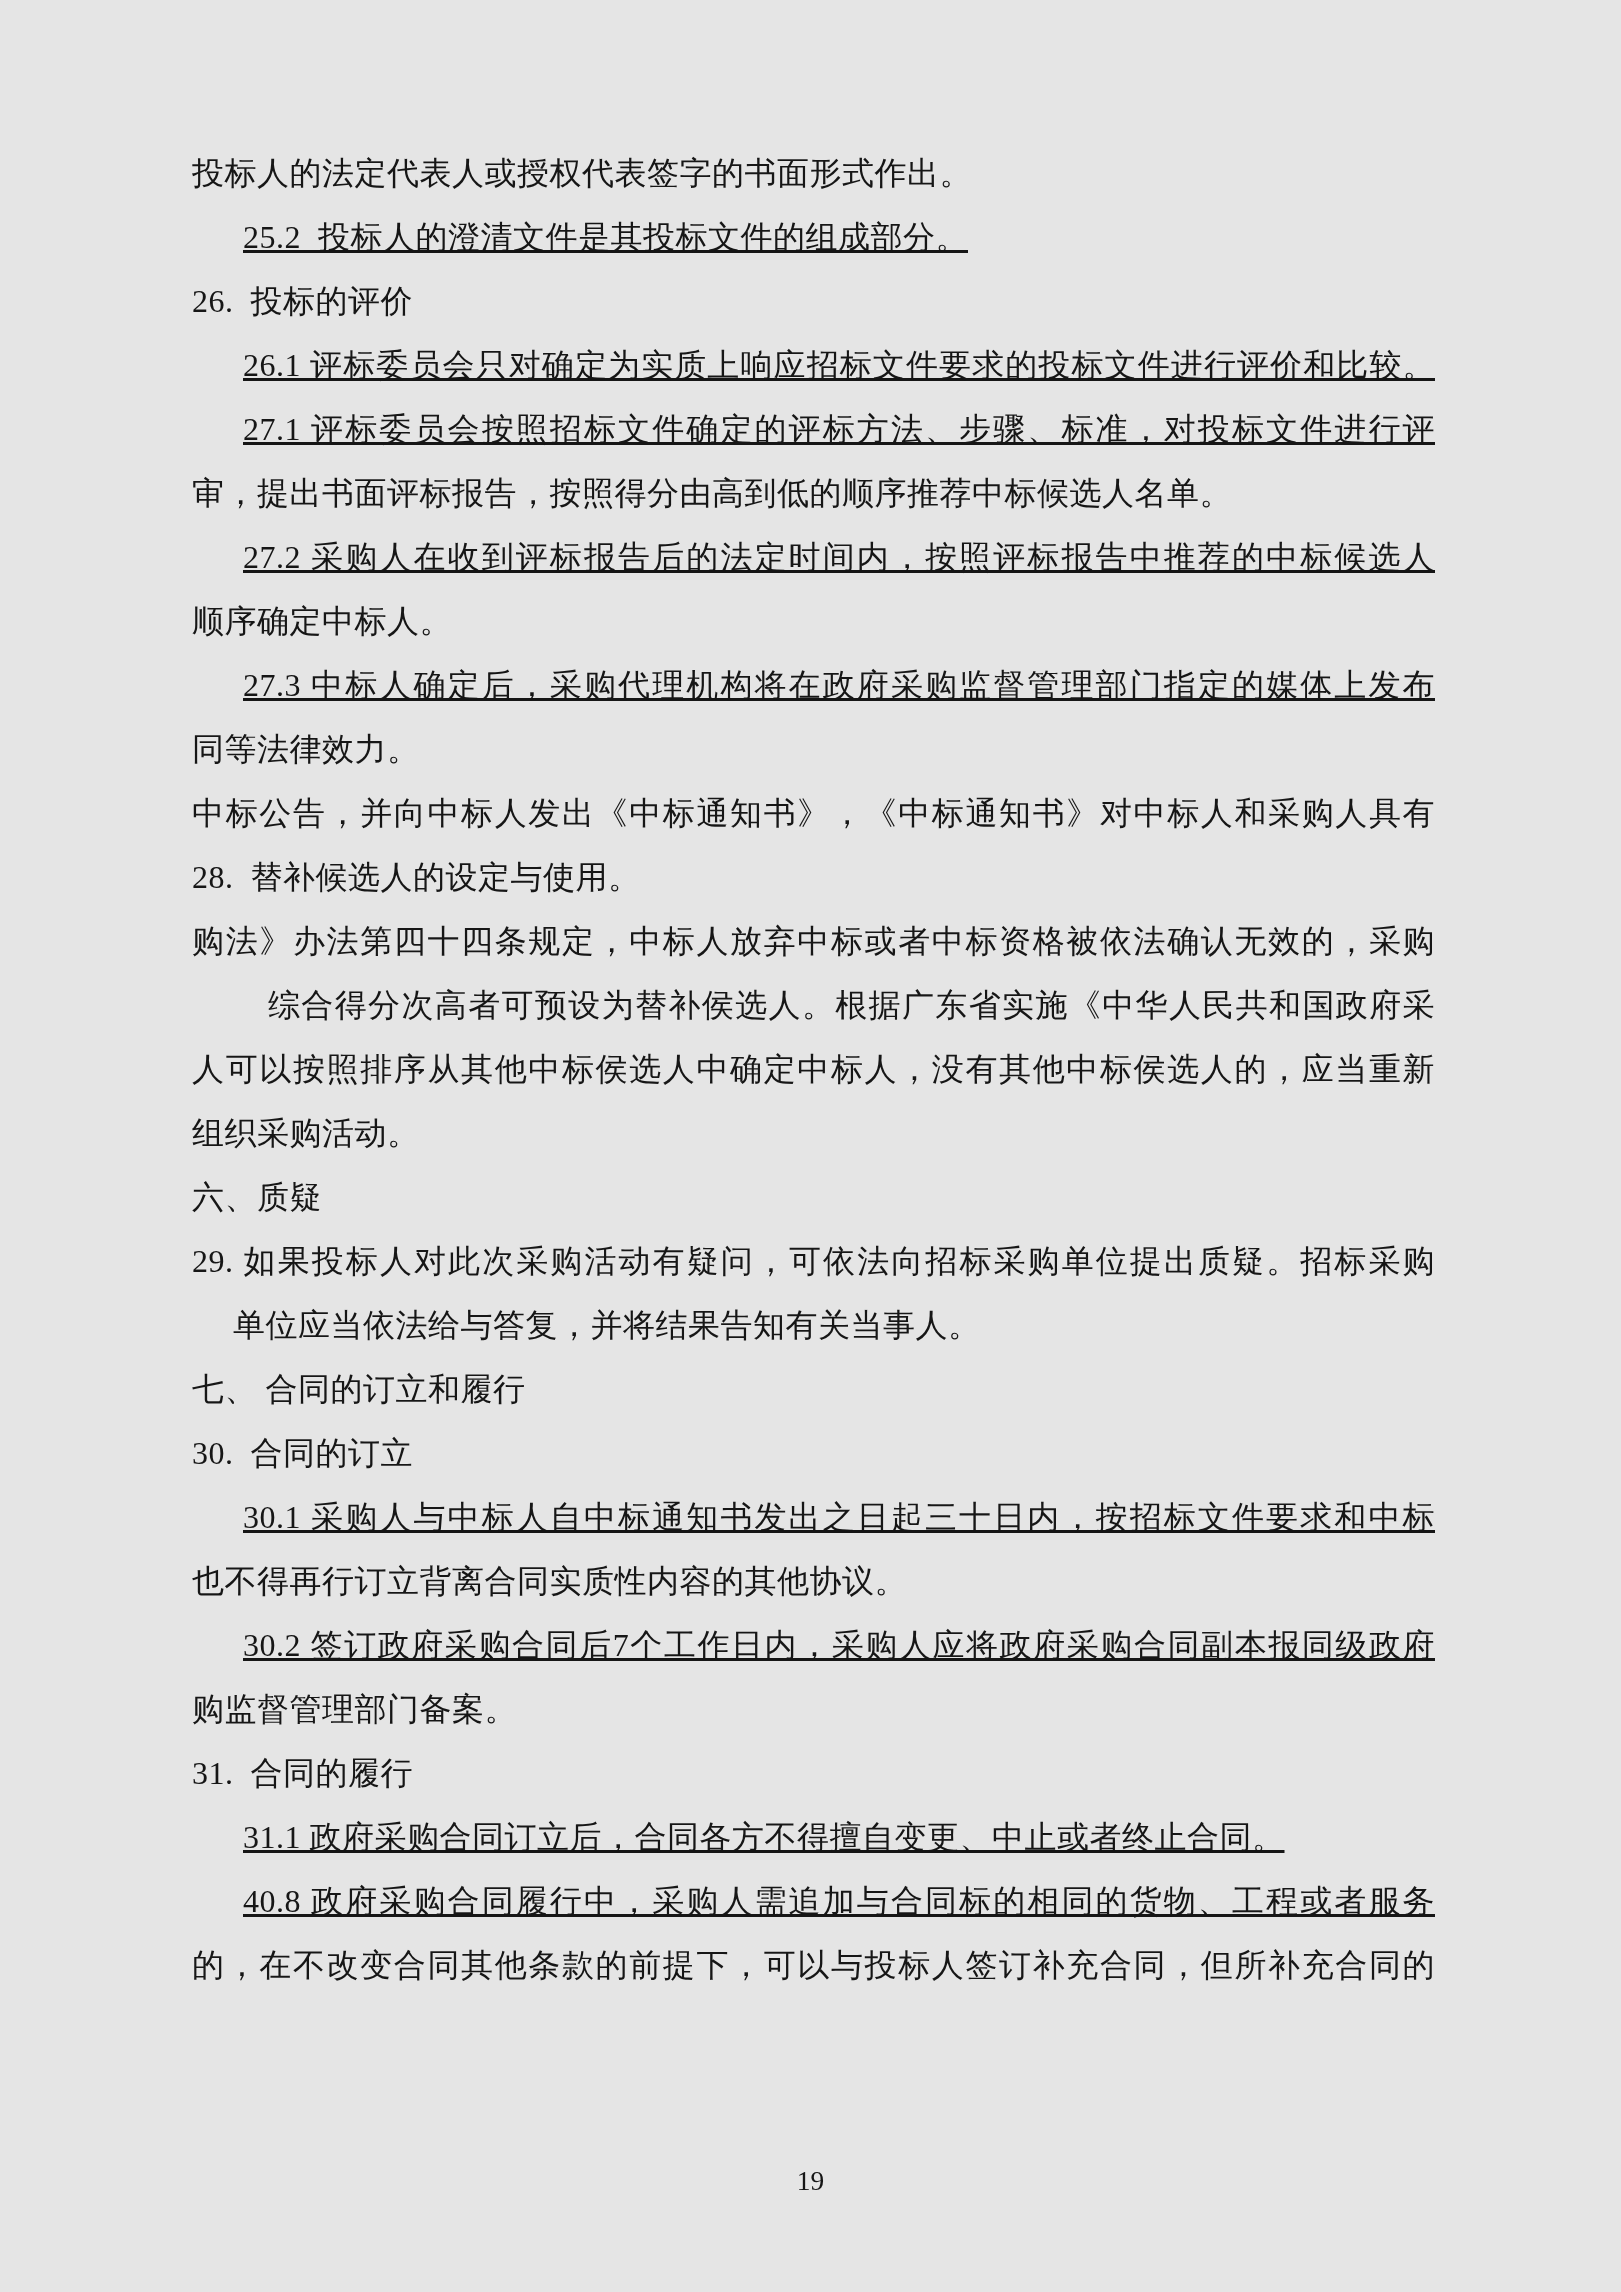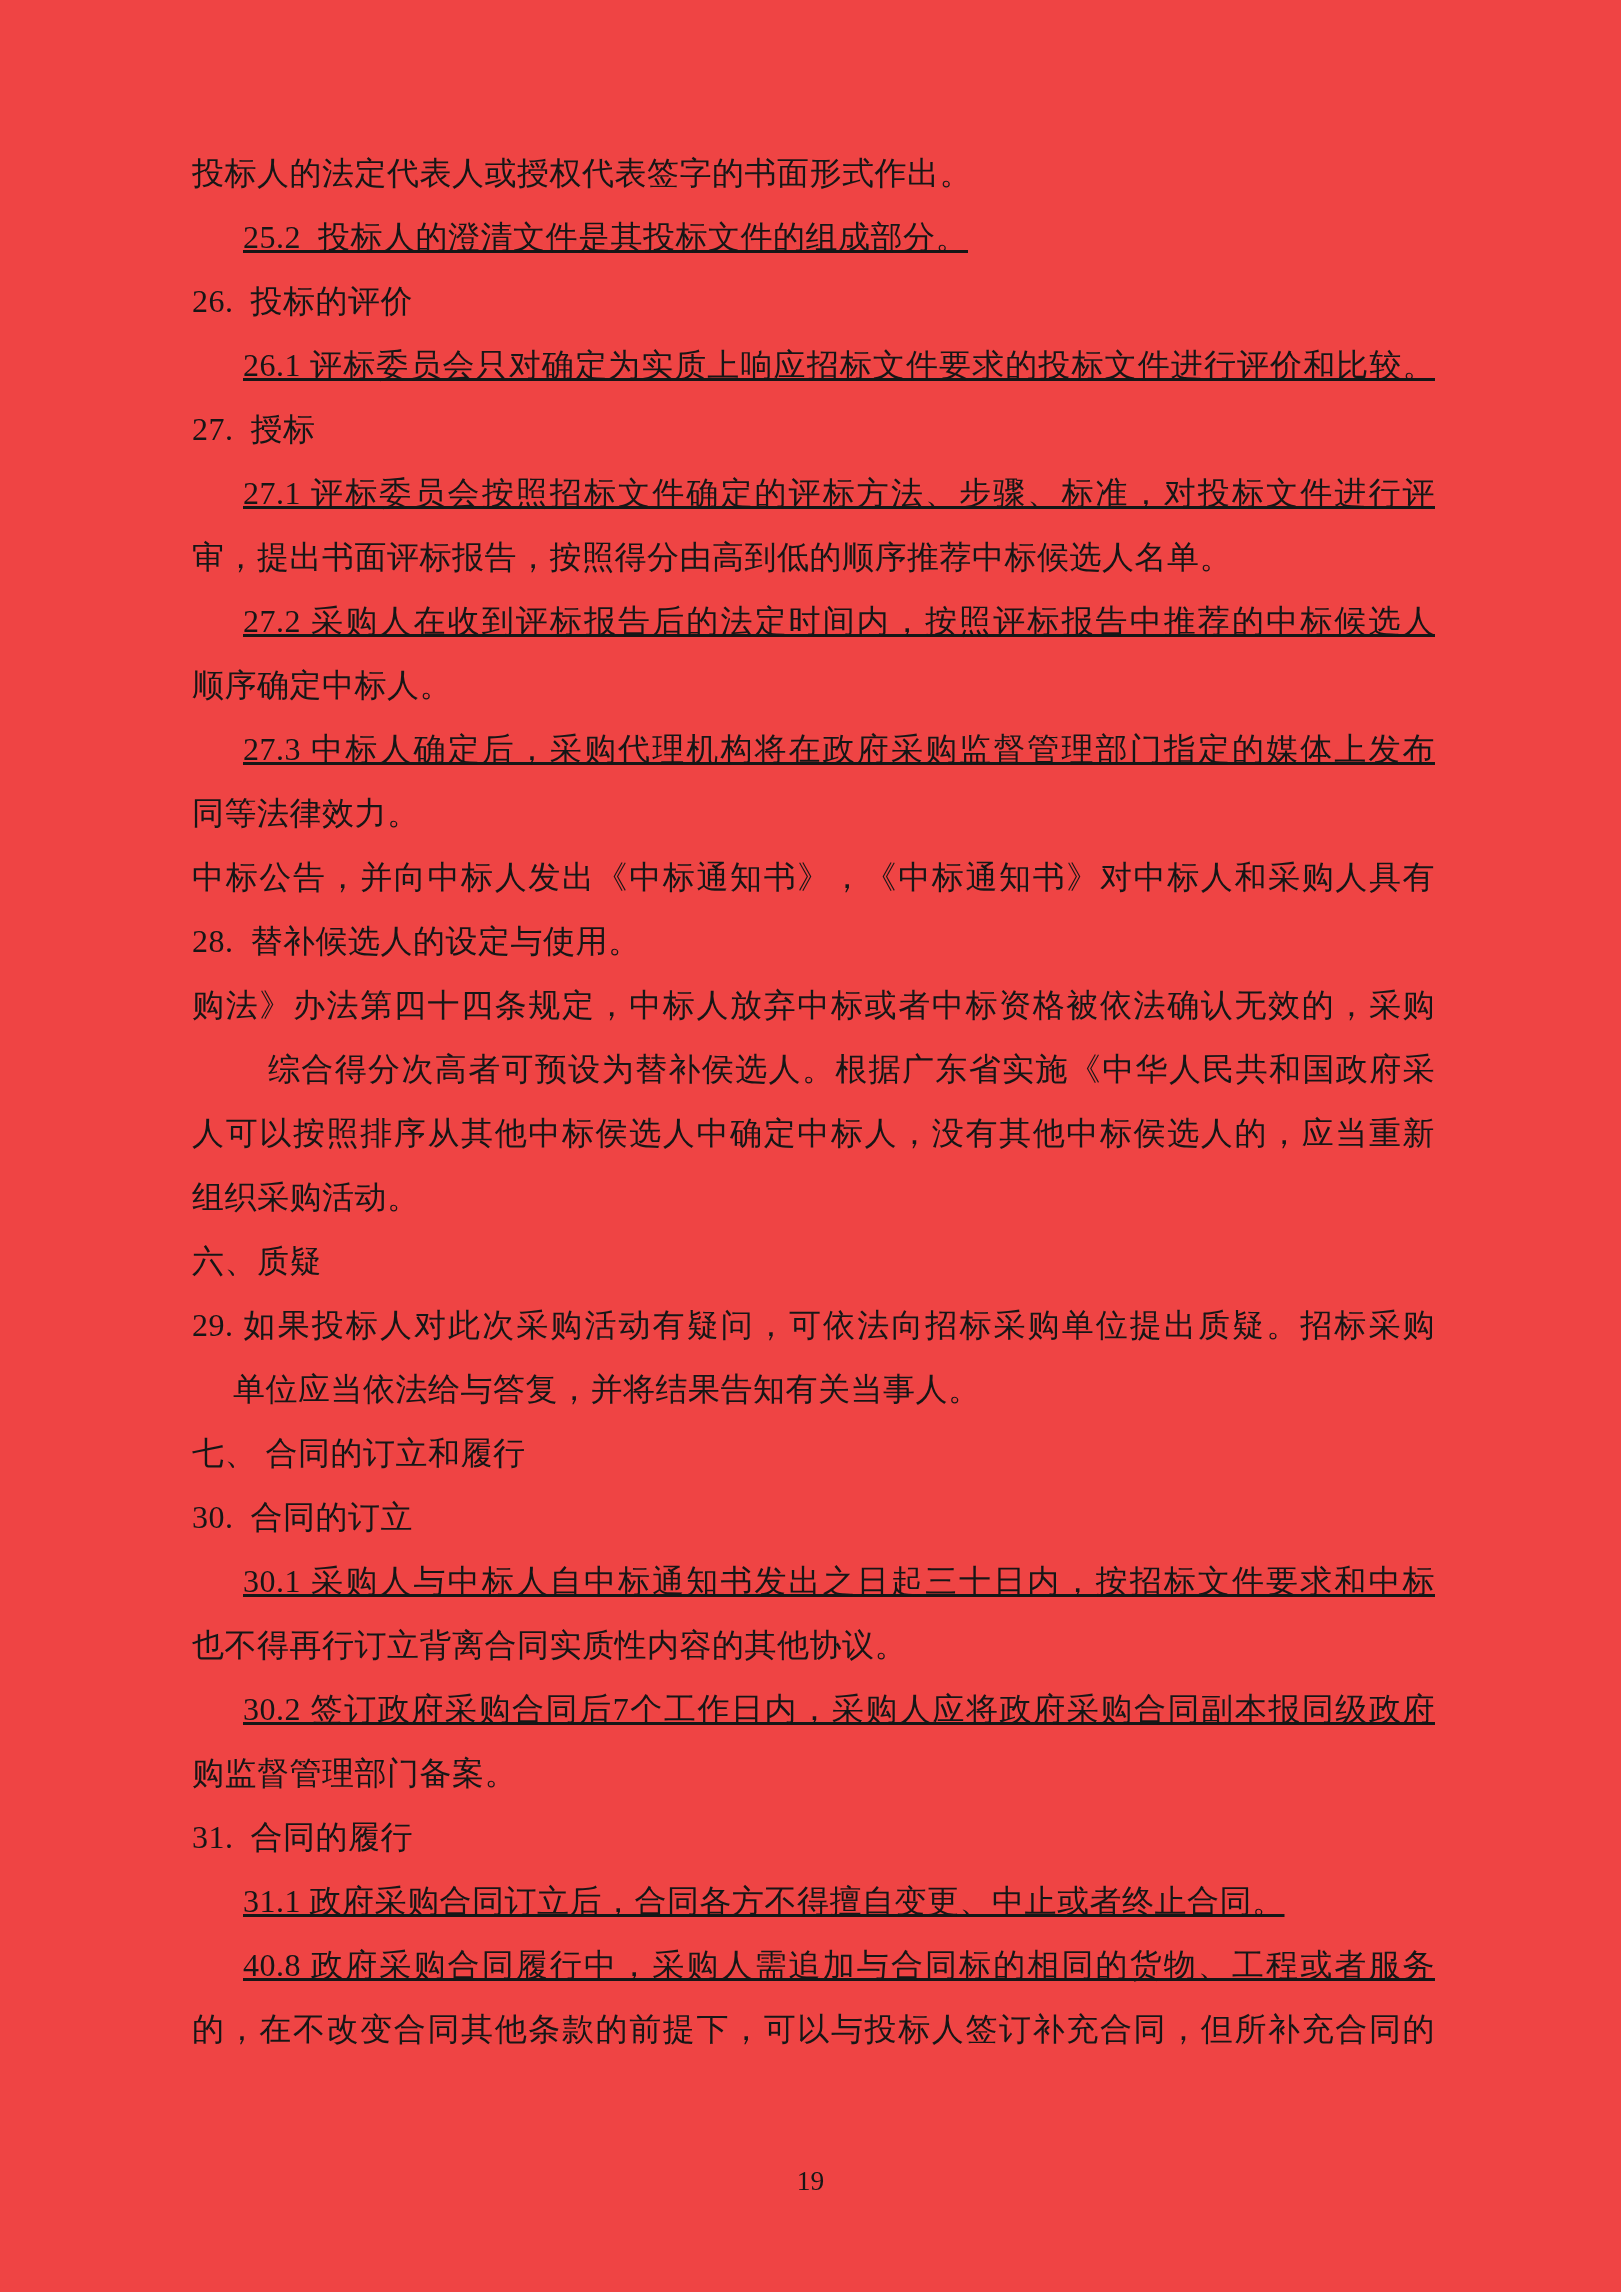--- a/index.html
+++ b/index.html
@@ -4,21 +4,21 @@
 <style>
   html, body {
     margin: 0;
     padding: 0;
     background: #ffffff;
   }
   .page {
     position: relative;
     width: 1621px;
     height: 2293px;
-    background: #ef4444;
+    background: #e5e5e5;
     overflow: hidden;
     font-family: "Liberation Serif", "DejaVu Serif", serif;
     color: #161616;
   }
   .text-column {
     position: absolute;
     left: 192px;
     top: 141px;
     width: 1243px;
   }
@@ -55,21 +55,20 @@
 </style>
 </head>
 <body>
 
 <div class="page">
   <div class="text-column">
       <div class="line">投标人的法定代表人或授权代表签字的书面形式作出。</div>
       <div class="line indent-sub">25.2  投标人的澄清文件是其投标文件的组成部分。</div>
       <div class="line">26.  投标的评价</div>
       <div class="line indent-sub justify">26.1 评标委员会只对确定为实质上响应招标文件要求的投标文件进行评价和比较。</div>
-      <div class="line">27.  授标</div>
       <div class="line indent-sub justify">27.1 评标委员会按照招标文件确定的评标方法、步骤、标准，对投标文件进行评</div>
       <div class="line">审，提出书面评标报告，按照得分由高到低的顺序推荐中标候选人名单。</div>
       <div class="line indent-sub justify">27.2 采购人在收到评标报告后的法定时间内，按照评标报告中推荐的中标候选人</div>
       <div class="line">顺序确定中标人。</div>
       <div class="line indent-sub justify">27.3 中标人确定后，采购代理机构将在政府采购监督管理部门指定的媒体上发布</div>
       <div class="line">同等法律效力。</div>
       <div class="line justify">中标公告，并向中标人发出《中标通知书》，《中标通知书》对中标人和采购人具有</div>
       <div class="line">28.  替补候选人的设定与使用。</div>
       <div class="line justify">购法》办法第四十四条规定，中标人放弃中标或者中标资格被依法确认无效的，采购</div>
       <div class="line indent-quote justify">综合得分次高者可预设为替补侯选人。根据广东省实施《中华人民共和国政府采</div>

